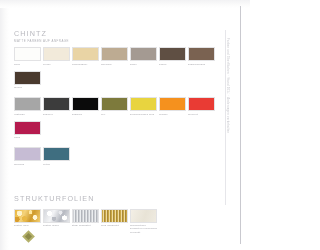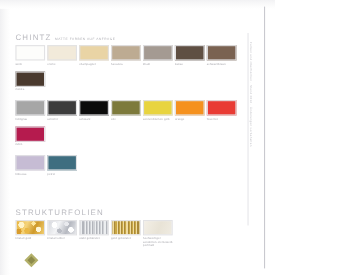--- a/index.html
+++ b/index.html
@@ -71,20 +71,21 @@
     width: 205px;
   }
 
   .section { margin-bottom: 0; }
 
   .sec-head {
     display: flex;
     align-items: baseline;
     gap: 3px;
     margin-bottom: 4px;
+    flex-direction: column;
   }
   .sec-title {
     font-size: 7.2px;
     letter-spacing: 1.1px;
     color: #b9b9bf;
     font-weight: 400;
     line-height: 1;
   }
   .sec-sub {
     font-size: 2.9px;

